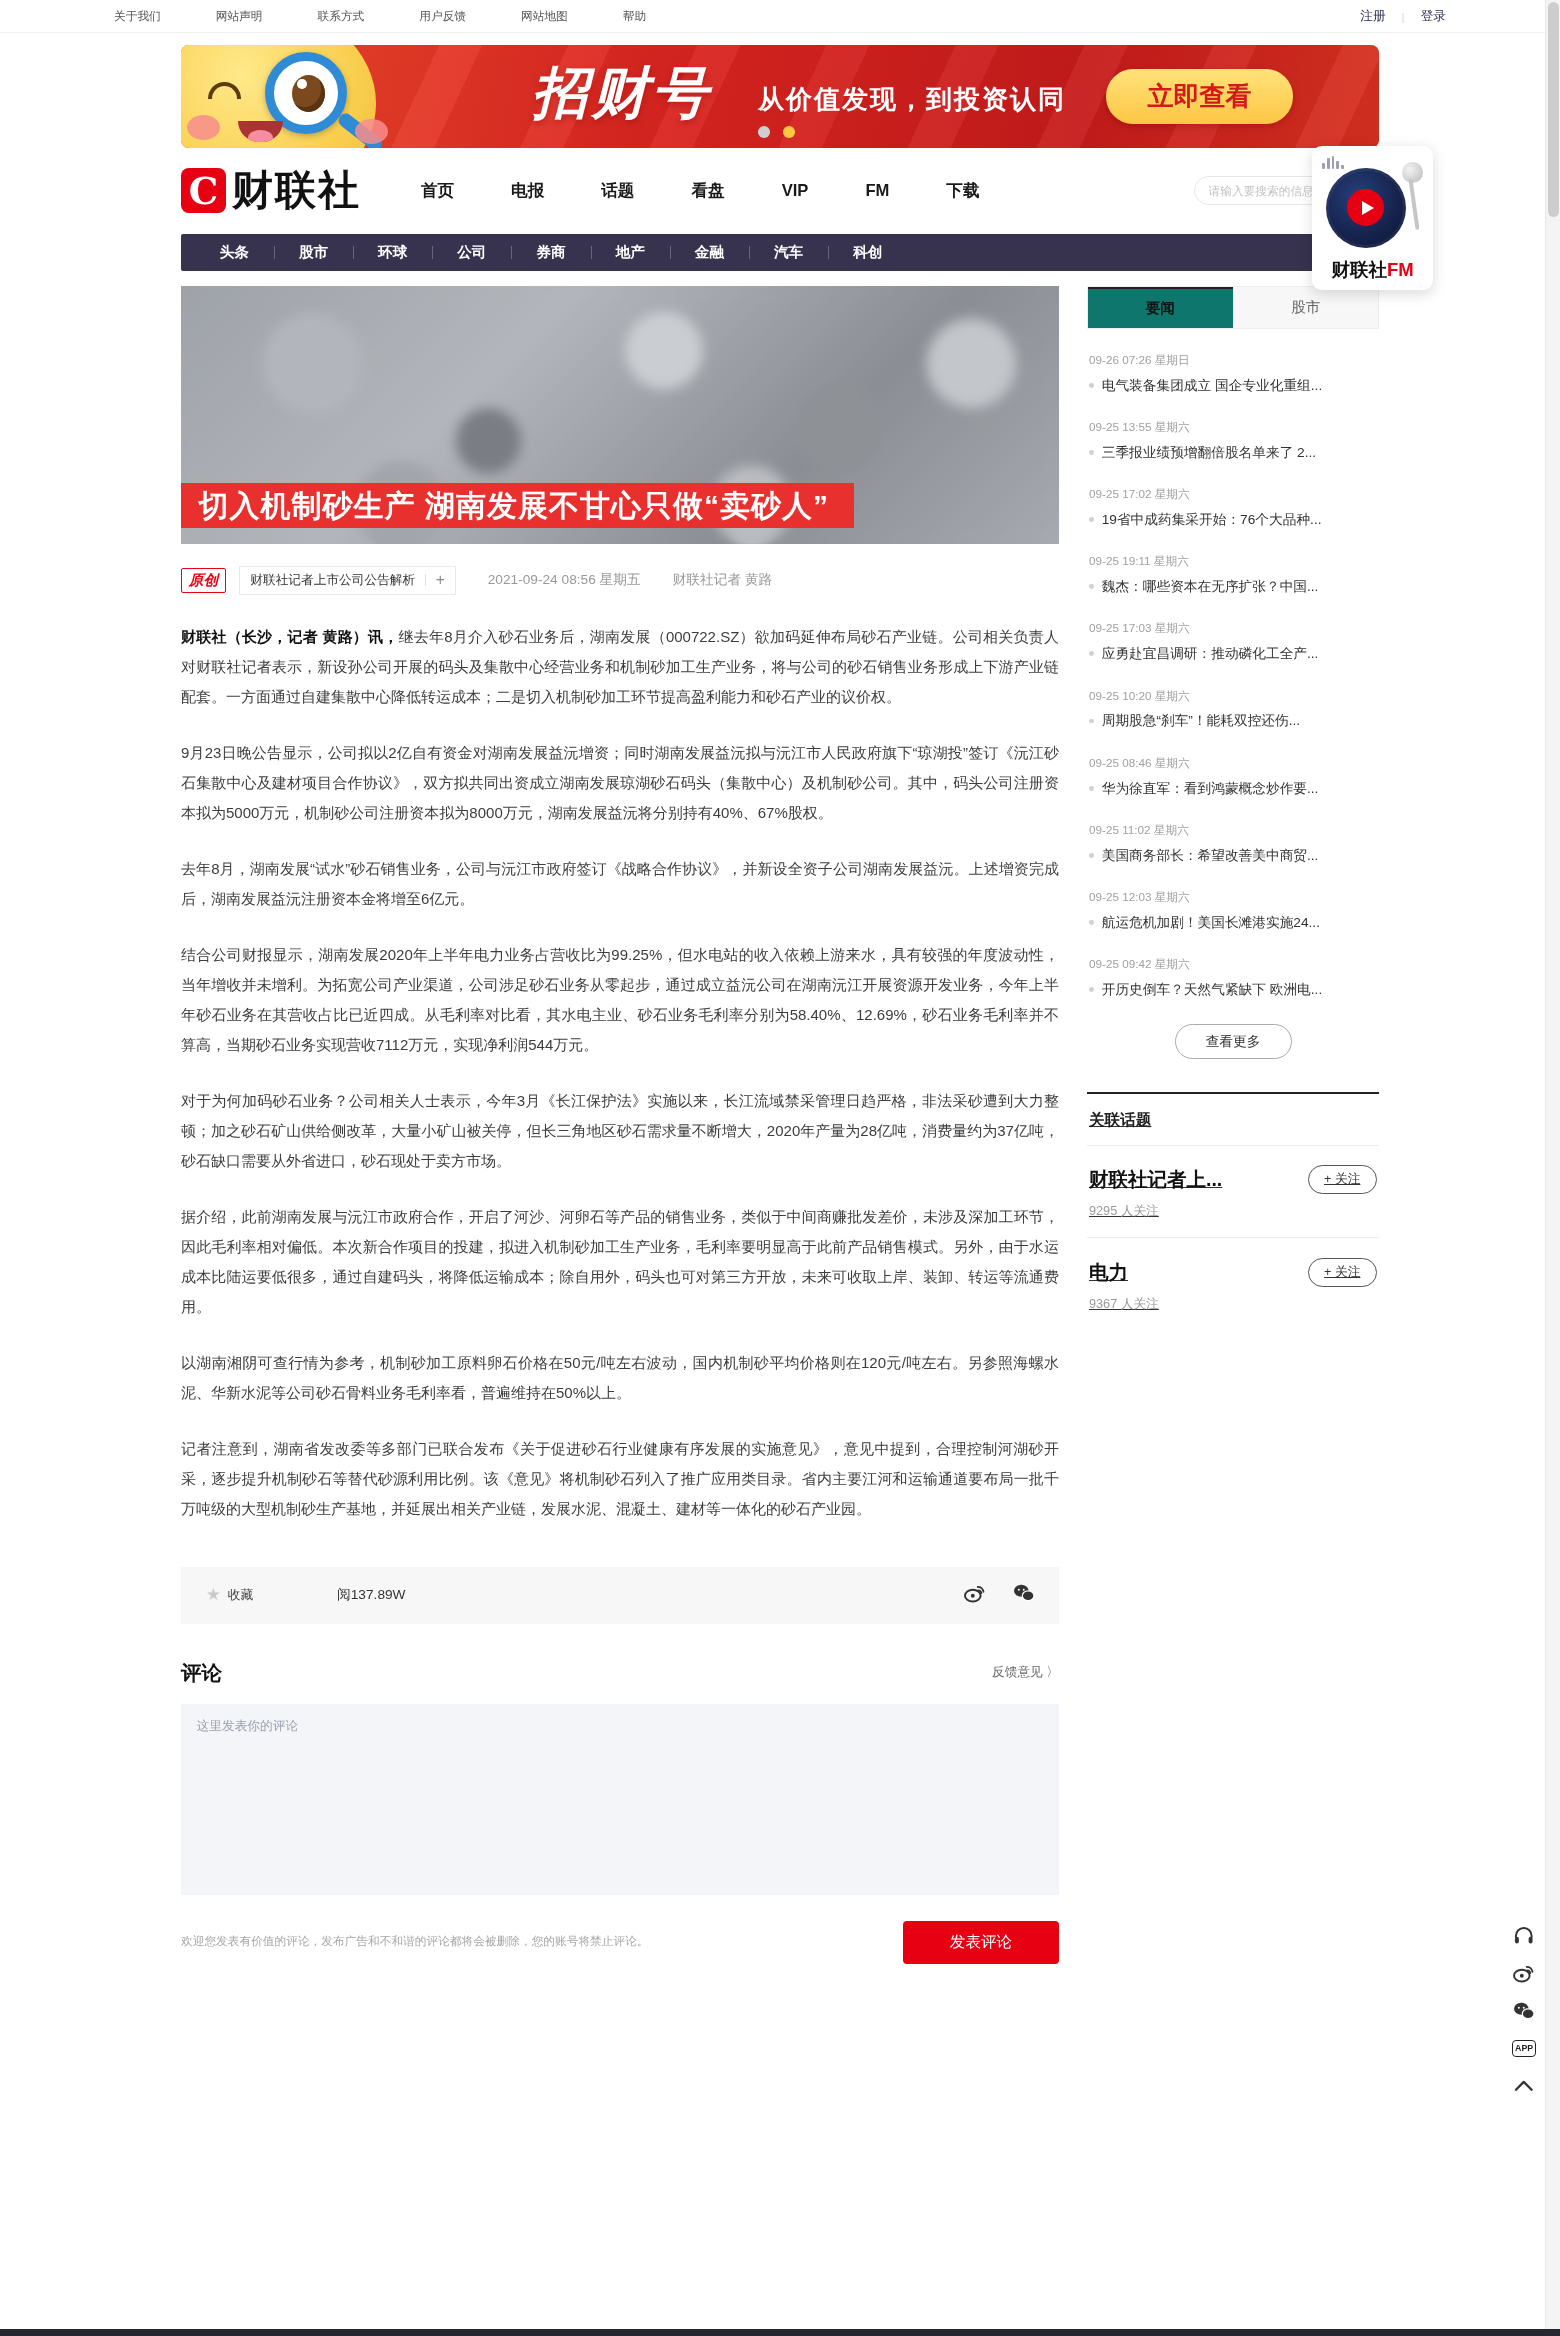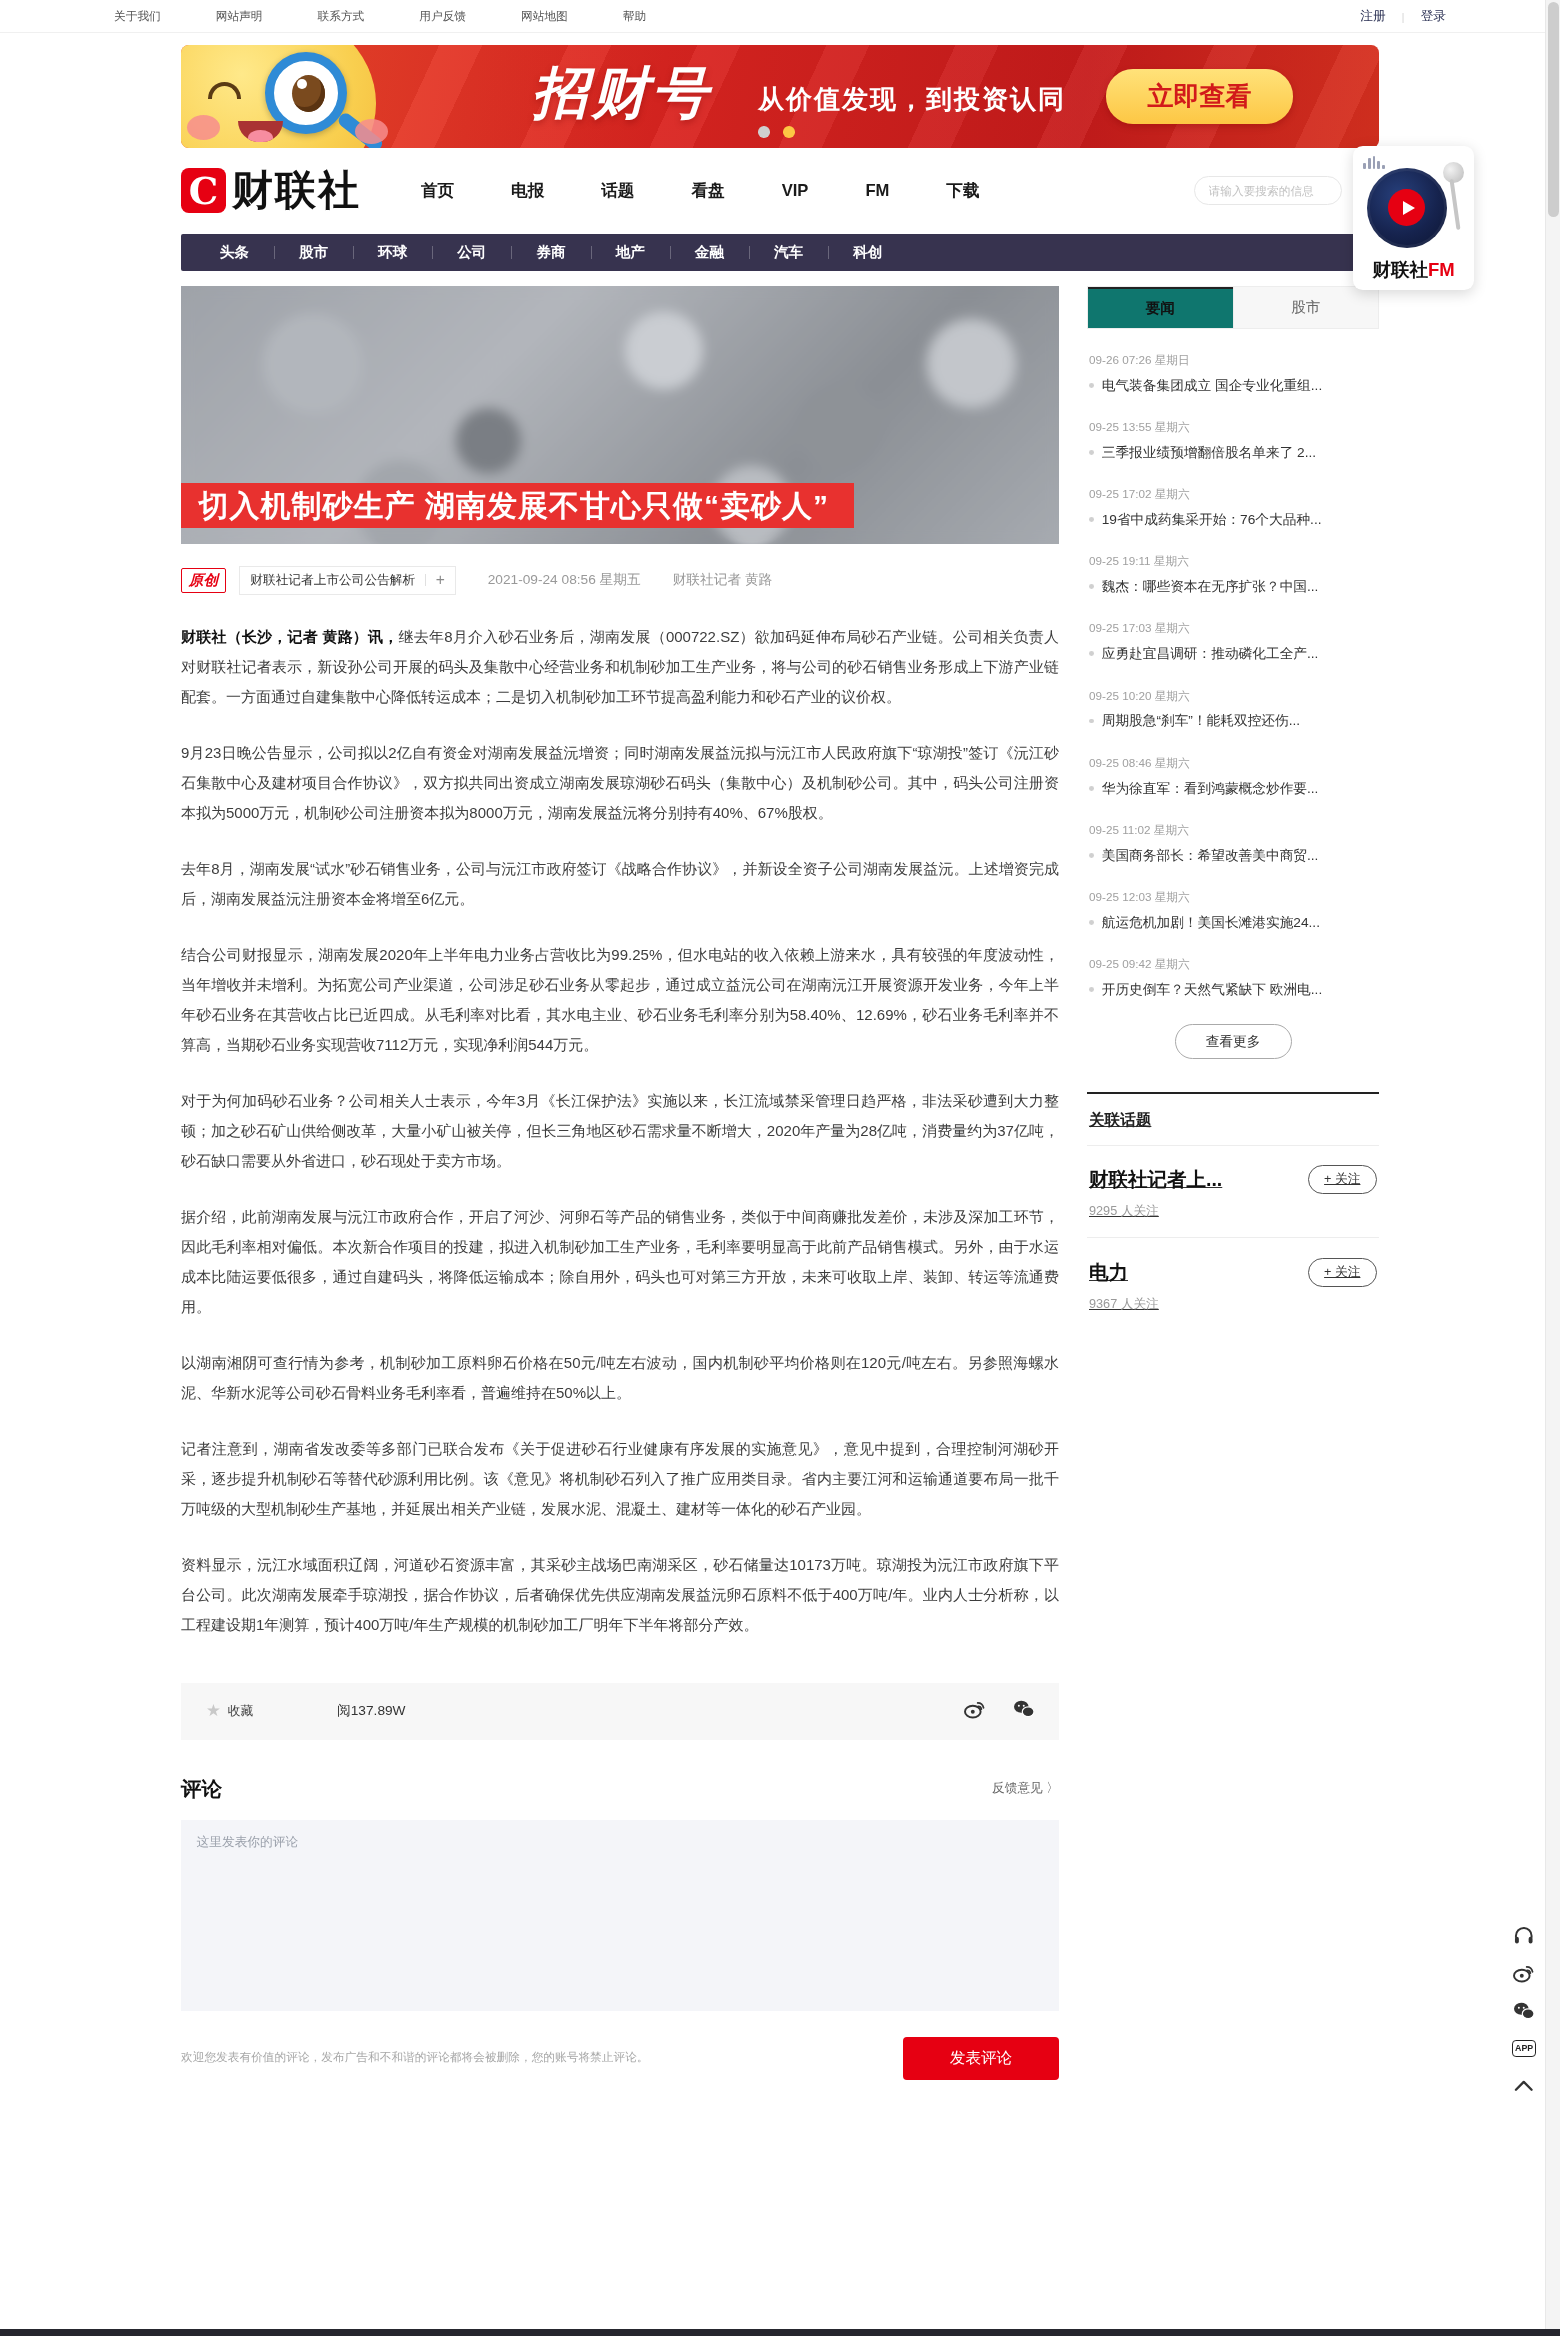--- a/index.html
+++ b/index.html
@@ -54,21 +54,21 @@
   .search-box { width:148px; height:29px; border:1px solid #e7e7e7; border-radius:14.6px; padding:0 13.7px; font-size:11.7px; color:#333; outline:none; background:#fff; }
   .search-box::placeholder { color:#c2c2c2; }
   .search-btn { width:23.4px; height:23.4px; cursor:pointer; display:flex; align-items:center; justify-content:center; }
 
   
   .catnav { height:37px; background:#37334f; border-radius:2px; display:flex; align-items:center; padding:0 13.7px; }
   .catnav-item { color:#fff; font-size:14.6px; font-weight:bold; padding:0 25px; cursor:pointer; position:relative; }
   .catnav-item + .catnav-item::before { content:""; position:absolute; left:0; top:2.9px; width:1px; height:13.7px; background:rgba(255,255,255,.25); }
 
   
-  .fm-card { position:absolute; left:1353px; top:146px; width:121px; height:144px; background:#fff; border-radius:9.8px;
+  .fm-card { position:absolute; left:1312px; top:146px; width:121px; height:144px; background:#fff; border-radius:9.8px;
     box-shadow:0 3.9px 13.7px rgba(0,0,0,.15); cursor:pointer; }
   .eq-icon { position:absolute; left:9.8px; top:9.8px; display:flex; align-items:flex-end; gap:2px; height:13.7px; }
   .eq-icon i { width:2.9px; background:#9aa0b5; border-radius:1px; display:block; }
   .fm-disc { position:absolute; left:13.7px; top:21.5px; width:80px; height:80px; border-radius:50%;
     background:radial-gradient(circle at 40% 35%, #27407c 0%, #16234e 55%, #0c1430 100%);
     box-shadow:inset 0 0 0 2.9px rgba(255,255,255,.06); }
   .fm-play { position:absolute; left:21.5px; top:21.5px; width:37px; height:37px; border-radius:50%; background:#e60012; display:flex; align-items:center; justify-content:center; }
   .fm-play i { width:0; height:0; border-left:12.7px solid #fff; border-top:7.8px solid transparent; border-bottom:7.8px solid transparent; margin-left:3.9px; display:block; }
   .fm-arm-knob { position:absolute; right:9.8px; top:15.6px; width:21.5px; height:21.5px; border-radius:50%; background:radial-gradient(circle at 35% 35%, #f2f2f2, #b9b9b9); }
   .fm-arm { position:absolute; right:17.6px; top:33px; width:3.9px; height:51px; background:#c6c6c6; border-radius:2px; transform:rotate(-8deg); }
@@ -265,21 +265,20 @@
 
         <div class="article-body">
           <p><strong>财联社（长沙，记者 黄路）讯，</strong><span>继去年8月介入砂石业务后，湖南发展（000722.SZ）欲加码延伸布局砂石产业链。公司相关负责人对财联社记者表示，新设孙公司开展的码头及集散中心经营业务和机制砂加工生产业务，将与公司的砂石销售业务形成上下游产业链配套。一方面通过自建集散中心降低转运成本；二是切入机制砂加工环节提高盈利能力和砂石产业的议价权。</span></p>
           <p>9月23日晚公告显示，公司拟以2亿自有资金对湖南发展益沅增资；同时湖南发展益沅拟与沅江市人民政府旗下“琼湖投”签订《沅江砂石集散中心及建材项目合作协议》，双方拟共同出资成立湖南发展琼湖砂石码头（集散中心）及机制砂公司。其中，码头公司注册资本拟为5000万元，机制砂公司注册资本拟为8000万元，湖南发展益沅将分别持有40%、67%股权。</p>
           <p>去年8月，湖南发展“试水”砂石销售业务，公司与沅江市政府签订《战略合作协议》，并新设全资子公司湖南发展益沅。上述增资完成后，湖南发展益沅注册资本金将增至6亿元。</p>
           <p>结合公司财报显示，湖南发展2020年上半年电力业务占营收比为99.25%，但水电站的收入依赖上游来水，具有较强的年度波动性，当年增收并未增利。为拓宽公司产业渠道，公司涉足砂石业务从零起步，通过成立益沅公司在湖南沅江开展资源开发业务，今年上半年砂石业务在其营收占比已近四成。从毛利率对比看，其水电主业、砂石业务毛利率分别为58.40%、12.69%，砂石业务毛利率并不算高，当期砂石业务实现营收7112万元，实现净利润544万元。</p>
           <p>对于为何加码砂石业务？公司相关人士表示，今年3月《长江保护法》实施以来，长江流域禁采管理日趋严格，非法采砂遭到大力整顿；加之砂石矿山供给侧改革，大量小矿山被关停，但长三角地区砂石需求量不断增大，2020年产量为28亿吨，消费量约为37亿吨，砂石缺口需要从外省进口，砂石现处于卖方市场。</p>
           <p>据介绍，此前湖南发展与沅江市政府合作，开启了河沙、河卵石等产品的销售业务，类似于中间商赚批发差价，未涉及深加工环节，因此毛利率相对偏低。本次新合作项目的投建，拟进入机制砂加工生产业务，毛利率要明显高于此前产品销售模式。另外，由于水运成本比陆运要低很多，通过自建码头，将降低运输成本；除自用外，码头也可对第三方开放，未来可收取上岸、装卸、转运等流通费用。</p>
           <p>以湖南湘阴可查行情为参考，机制砂加工原料卵石价格在50元/吨左右波动，国内机制砂平均价格则在120元/吨左右。另参照海螺水泥、华新水泥等公司砂石骨料业务毛利率看，普遍维持在50%以上。</p>
           <p>记者注意到，湖南省发改委等多部门已联合发布《关于促进砂石行业健康有序发展的实施意见》，意见中提到，合理控制河湖砂开采，逐步提升机制砂石等替代砂源利用比例。该《意见》将机制砂石列入了推广应用类目录。省内主要江河和运输通道要布局一批千万吨级的大型机制砂生产基地，并延展出相关产业链，发展水泥、混凝土、建材等一体化的砂石产业园。</p>
-          <p>资料显示，沅江水域面积辽阔，河道砂石资源丰富，其采砂主战场巴南湖采区，砂石储量达10173万吨。琼湖投为沅江市政府旗下平台公司。此次湖南发展牵手琼湖投，据合作协议，后者确保优先供应湖南发展益沅卵石原料不低于400万吨/年。业内人士分析称，以工程建设期1年测算，预计400万吨/年生产规模的机制砂加工厂明年下半年将部分产效。</p>
         </div>
 
         <div class="action-bar">
           <span class="fav">
             <span class="star-icon">★</span>
             <span class="fav-label">收藏</span>
           </span>
           <span class="reads">阅137.89W</span>
           <span class="share-icons">
             <span>

